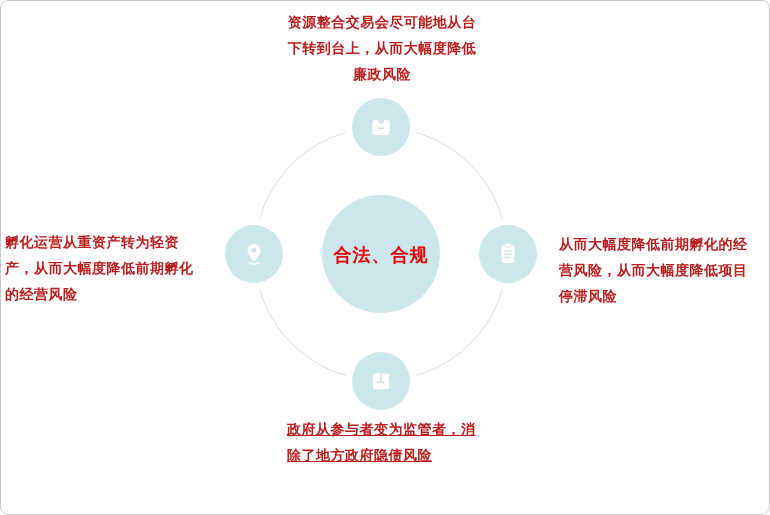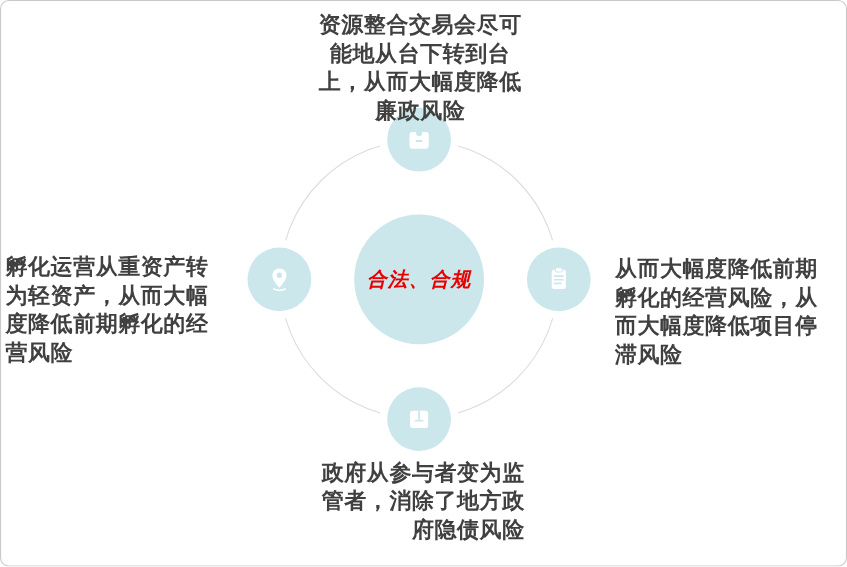--- a/index.html
+++ b/index.html
@@ -24,21 +24,20 @@
     position:absolute;
     left:321px;top:194px;
     width:118px;height:118px;
     border-radius:50%;
     background:#cbe7ec;
     display:flex;
     flex-direction:row;
     align-items:center;
     justify-content:center;
     text-align:center;
-    font-style:italic;
   }
   .center-line{
     color:#e60000;
     font-size:18px;
     font-weight:bold;
     line-height:27px;
     letter-spacing:1px;
     white-space:nowrap;
   }
   .node{
@@ -51,29 +50,29 @@
     align-items:center;
     justify-content:center;
   }
   .node-top{left:351px;top:97px;}
   .node-right{left:478px;top:224px;}
   .node-bottom{left:351px;top:351px;}
   .node-left{left:224px;top:224px;}
   .node svg{display:block;}
   .label{
     position:absolute;
-    color:#404040;
-    font-size:20px;
+    color:#b91c1c;
+    font-size:14px;
     font-weight:bold;
     line-height:26px;
     letter-spacing:0.5px;
   }
   .label-top{left:286px;top:8px;width:190px;text-align:center;}
   .label-right{left:558px;top:230px;width:196px;text-align:left;}
-  .label-bottom{left:286px;top:415px;width:190px;text-align:right;}
+  .label-bottom{left:286px;top:415px;width:190px;text-align:left;text-decoration:underline;}
   .label-left{left:4px;top:228px;width:200px;text-align:left;}
 </style>
 </head>
 <body>
 
 <div class="frame">
 
   <div class="ring"></div>
 
   <div class="center-circle">

